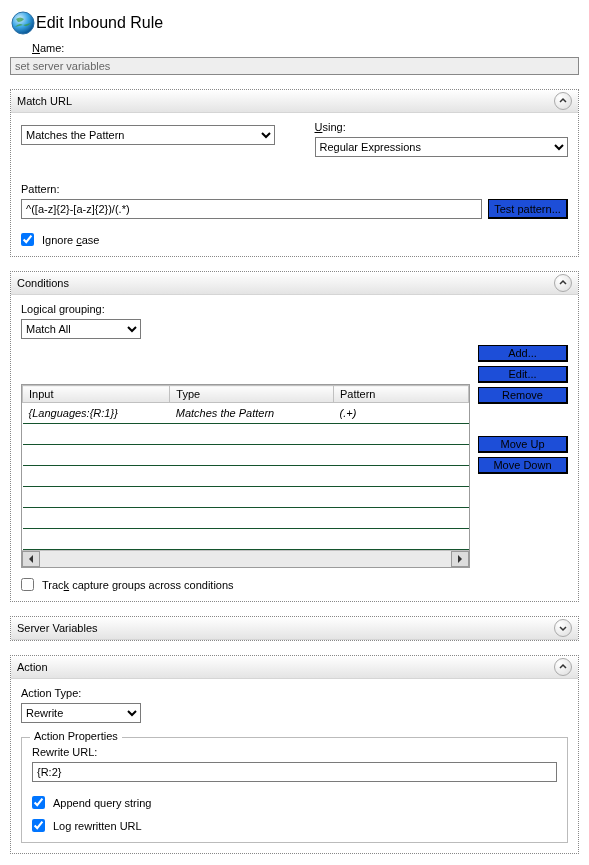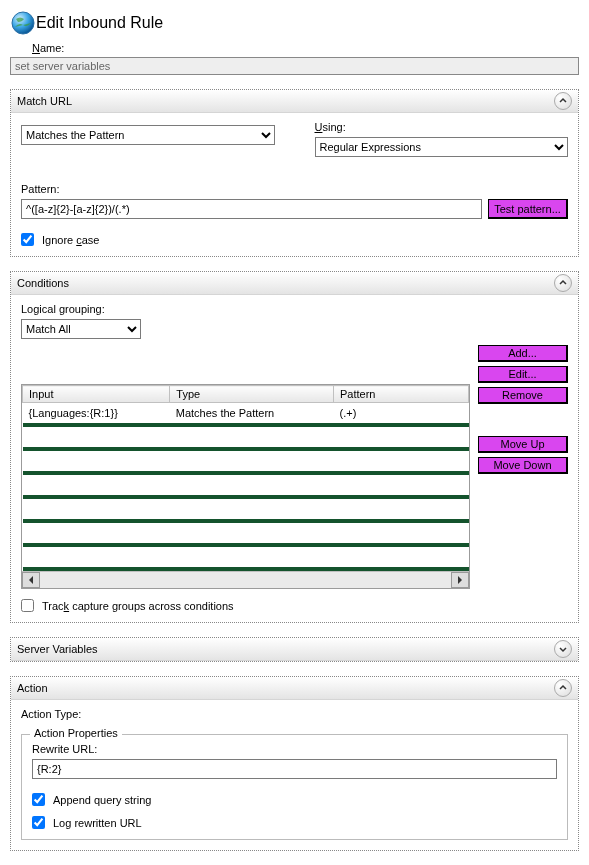--- a/index.html
+++ b/index.html
@@ -76,42 +76,42 @@
   .pattern-input {
     flex: 1; height: 20px;
     padding: 1px 4px;
     border: 1px solid #7a7a7a;
   }
   .win-btn {
     border-top: 1px solid #000;
     border-left: 1px solid #000;
     border-right: 2px solid #000;
     border-bottom: 2px solid #000;
-    background: #d946ef;
+    background: #1d4ed8;
     font-family: inherit; font-size: 11px;
     padding: 1px 1px;
     cursor: pointer;
     min-width: 80px;
     text-align: center;
   }
   .checkbox-row { display:flex; align-items:center; gap:8px; margin-top: 10px; }
   .checkbox-row input { margin:0; }
   .cond-layout { display:flex; gap: 8px; align-items:flex-start; }
   .table-wrap { flex:1; border: 1px solid #9b9b9b; background:#fff; position:relative; overflow:hidden; }
   .cond-table { width:100%; border-collapse: collapse; table-layout: fixed; }
   .cond-table th {
     background: linear-gradient(to bottom,#fdfdfd,#e6e6e6);
     border: 1px solid #c0c0c0;
     text-align:left; font-weight:normal;
     padding: 2px 6px; font-size:11px;
   }
   .cond-table td {
-    border-bottom: 4px solid #14532d;
+    border-bottom: 1px solid #14532d;
     padding: 2px 6px; height:16px;
-    white-space: nowrap; overflow:hidden;
+    white-space: nowrap; overflow:hidden;font-style:italic;
   }
   .hscroll {
     height: 16px;
     border-top: 1px solid #c0c0c0;
     background: #eaeaea;
     position: relative;
     display:flex; justify-content: space-between; align-items:center;
   }
   .hscroll .arrow {
     width:16px;height:14px; background:#ddd; border:1px solid #999;
@@ -313,20 +313,23 @@
   <div class="panel-header">
     <span class="title">Action</span>
     <span class="chevron-btn">
       <svg width="8" height="8" viewBox="0 0 8 8">
           <path d="M1 5 L4 2 L7 5" stroke="#333" fill="none" stroke-width="1.5"></path>
         </svg>
     </span>
   </div>
   <div class="panel-body">
     <div>Action Type:</div>
+    <select class="select-narrow mt4">
+      <option>Rewrite</option>
+    </select>
 
     <div class="fieldset mt14">
       <span class="legend">Action Properties</span>
       <div>Rewrite URL:</div>
       <input type="text" class="full-input mt4" value="{R:2}" style="">
 
       <div class="checkbox-row mt14">
         <input type="checkbox" checked="" style="">
         <label>Append query string</label>
       </div>

